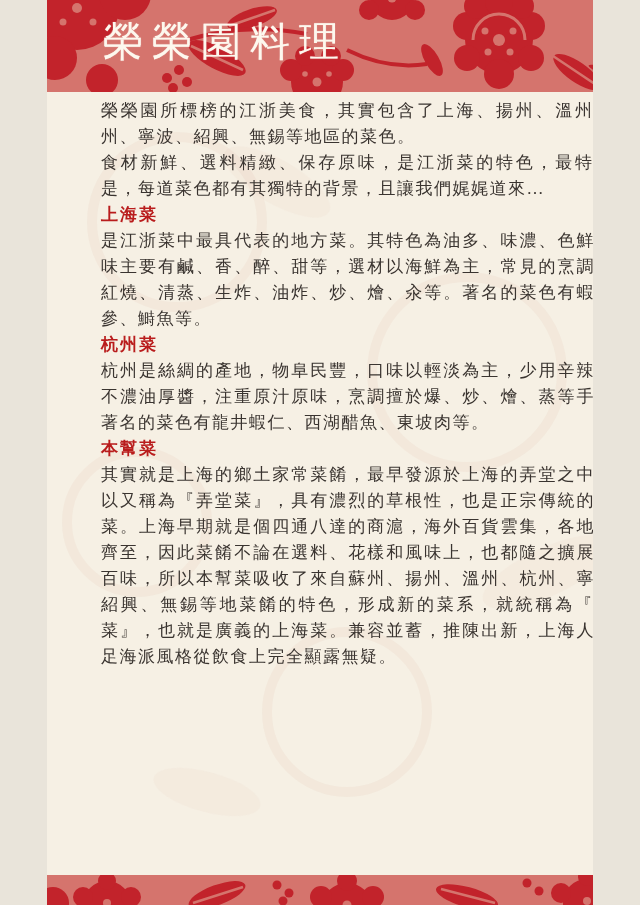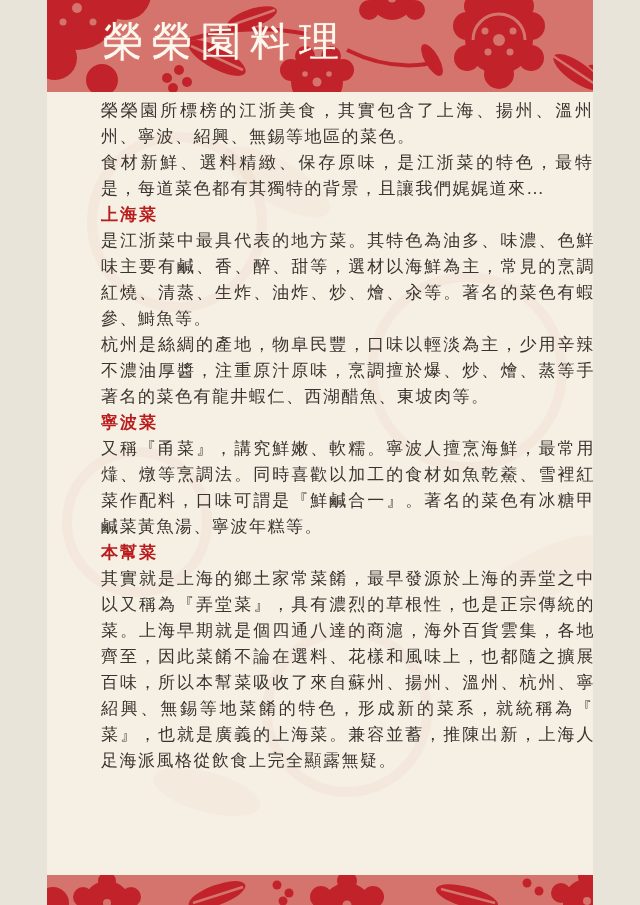--- a/index.html
+++ b/index.html
@@ -144,27 +144,24 @@
     <p class="body-text">榮榮園所標榜的江浙美食，其實包含了上海、揚州、溫州、杭州、寧波、紹興、無錫等地區的菜色。</p>
     <p class="body-text">食材新鮮、選料精緻、保存原味，是江浙菜的特色，最特別的是，每道菜色都有其獨特的背景，且讓我們娓娓道來…</p>
 
     <section>
       <h2 class="section-heading">上海菜</h2>
       <p class="body-text">是江浙菜中最具代表的地方菜。其特色為油多、味濃、色鮮，調味主要有鹹、香、醉、甜等，選材以海鮮為主，常見的烹調法有紅燒、清蒸、生炸、油炸、炒、燴、汆等。著名的菜色有蝦籽烏參、鰣魚等。</p>
     </section>
 
 
     <section>
+      <h2 class="section-heading">杭州菜</h2>
       <p class="body-text">杭州是絲綢的產地，物阜民豐，口味以輕淡為主，少用辛辣，也不濃油厚醬，注重原汁原味，烹調擅於爆、炒、燴、蒸等手法。著名的菜色有龍井蝦仁、西湖醋魚、東坡肉等。</p>
     </section>
 
-    <section>
-      <h2 class="section-heading">寧波菜</h2>
-      <p class="body-text">又稱『甬菜』，講究鮮嫩、軟糯。寧波人擅烹海鮮，最常用蒸、㸆、燉等烹調法。同時喜歡以加工的食材如魚乾鯗、雪裡紅及苔菜作配料，口味可謂是『鮮鹹合一』。著名的菜色有冰糖甲魚、鹹菜黃魚湯、寧波年糕等。</p>
-    </section>
 
     <section>
       <h2 class="section-heading">本幫菜</h2>
       <p class="body-text">其實就是上海的鄉土家常菜餚，最早發源於上海的弄堂之中，所以又稱為『弄堂菜』，具有濃烈的草根性，也是正宗傳統的上海菜。上海早期就是個四通八達的商滬，海外百貨雲集，各地商賈齊至，因此菜餚不論在選料、花樣和風味上，也都隨之擴展容納百味，所以本幫菜吸收了來自蘇州、揚州、溫州、杭州、寧波、紹興、無錫等地菜餚的特色，形成新的菜系，就統稱為『外幫菜』，也就是廣義的上海菜。兼容並蓄，推陳出新，上海人的十足海派風格從飲食上完全顯露無疑。</p>
     </section>
   </main>
 
   <footer class="banner-bottom">
     <svg width="640" height="30" viewBox="0 0 640 30">
       <rect x="0" y="0" width="640" height="30" fill="#d5746d"></rect>

